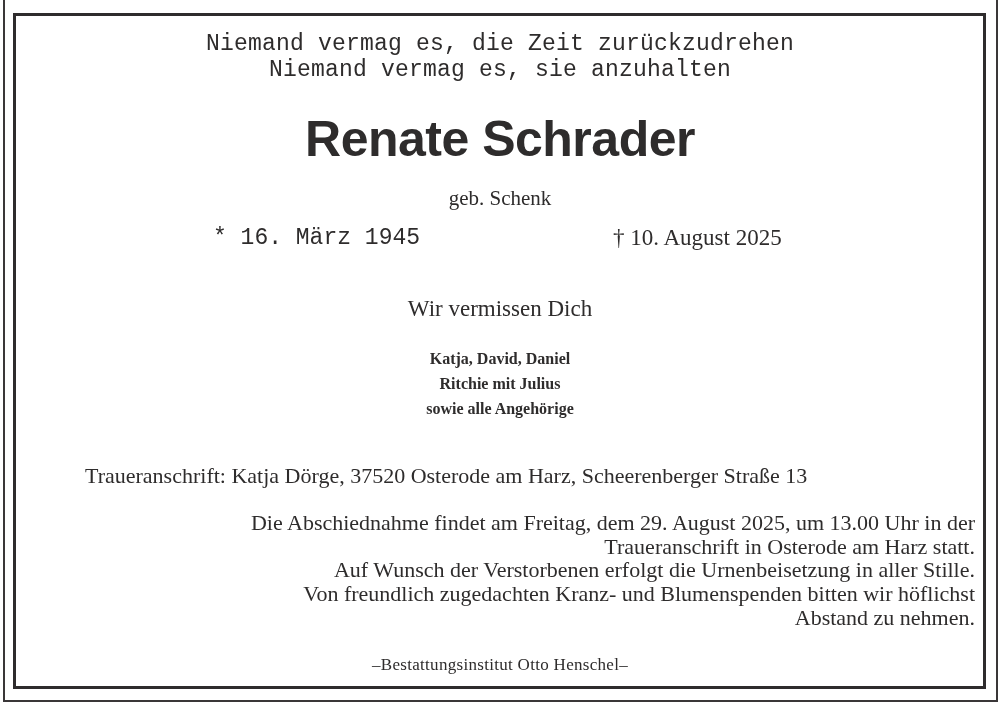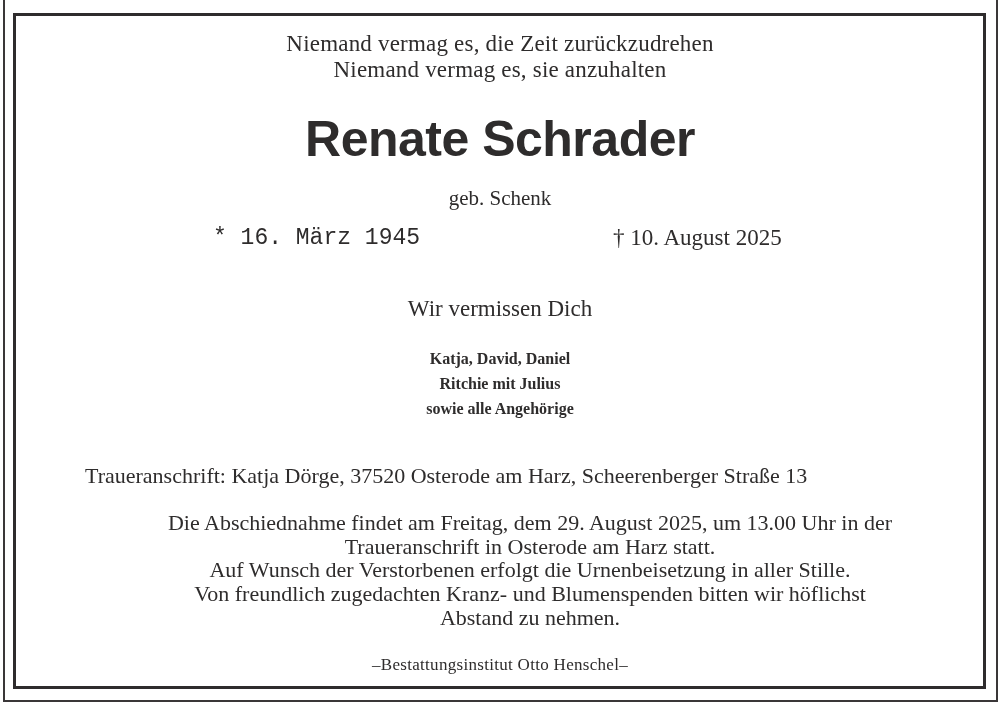--- a/index.html
+++ b/index.html
@@ -43,20 +43,21 @@
     position: absolute;
     left: 0;
     width: 1000px;
     text-align: center;
   }
   .epigraph {
     top: 31px;
     font-size: 23px;
     line-height: 26px;
     letter-spacing: 0.2px;
+    font-family: Liberation Mono, monospace;
   }
   .deceased-name {
     top: 110px;
     font-family: Liberation Sans, sans-serif;
     font-weight: 700;
     font-size: 50px;
     line-height: 58px;
     letter-spacing: -0.5px;
     text-align: center;
   }
@@ -102,21 +103,21 @@
     width: 890px;
     text-align: left;
     font-size: 22px;
     line-height: 26px;
     white-space: nowrap;
   }
   .details {
     top: 511px;
     left: 85px;
     width: 890px;
-    text-align: center;
+    text-align: right;
     font-size: 22px;
     line-height: 23.7px;
   }
   .details div {
     white-space: nowrap;
   }
   .funeral-home {
     top: 655px;
     font-size: 17px;
     line-height: 20px;

